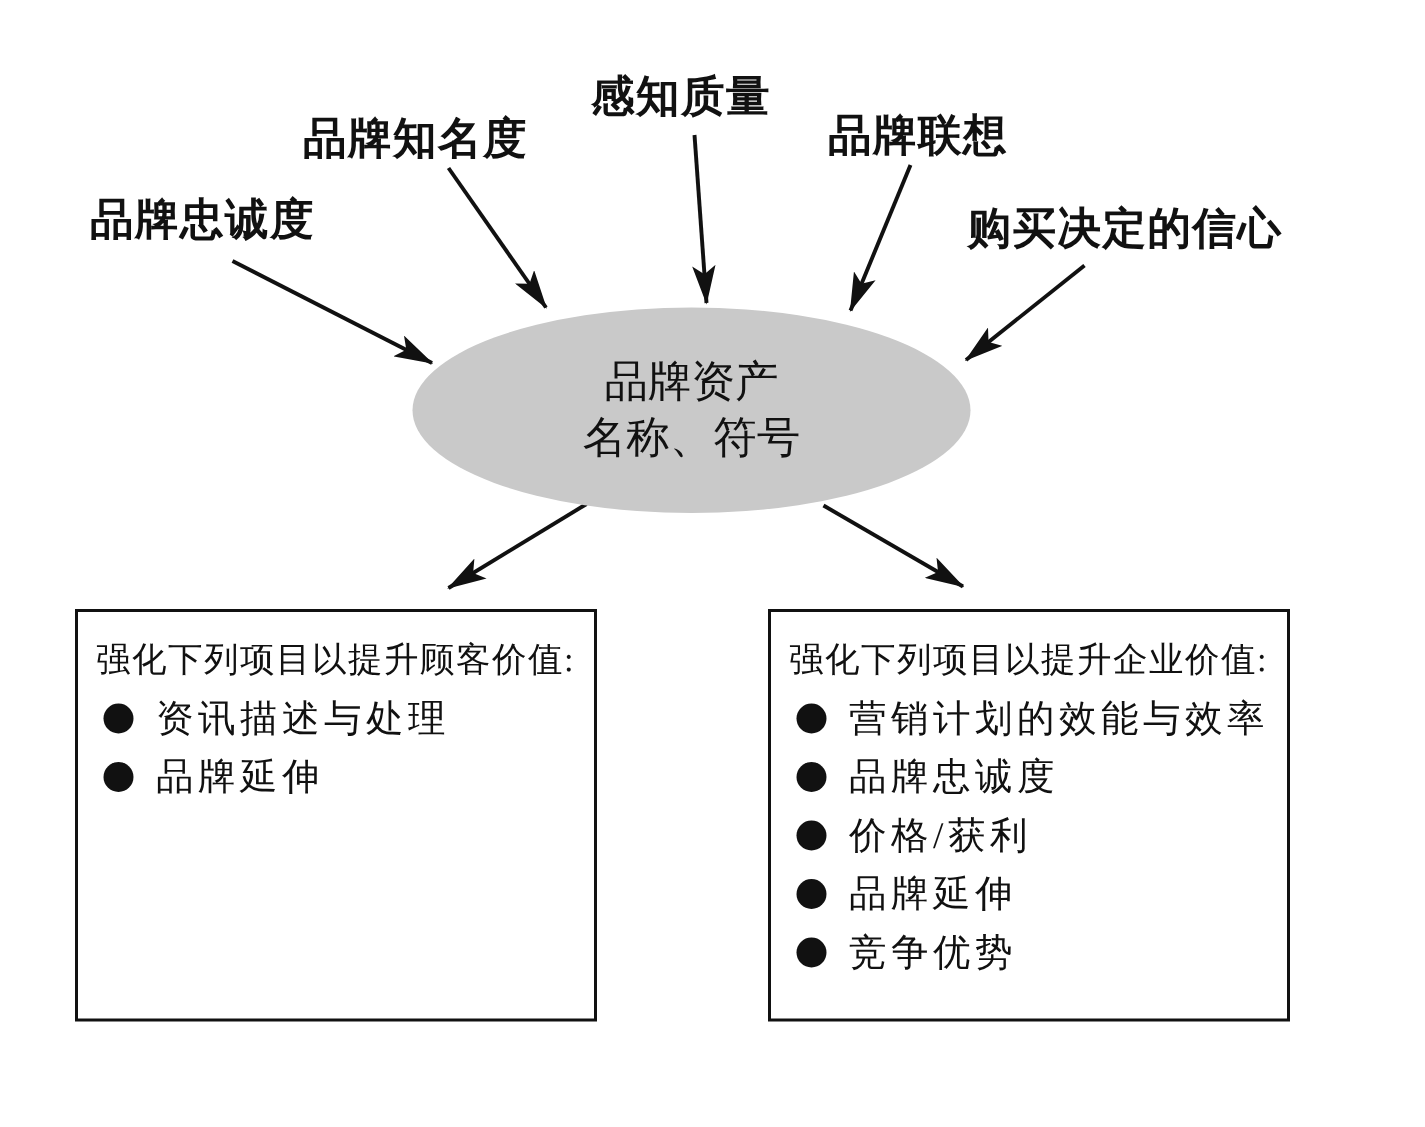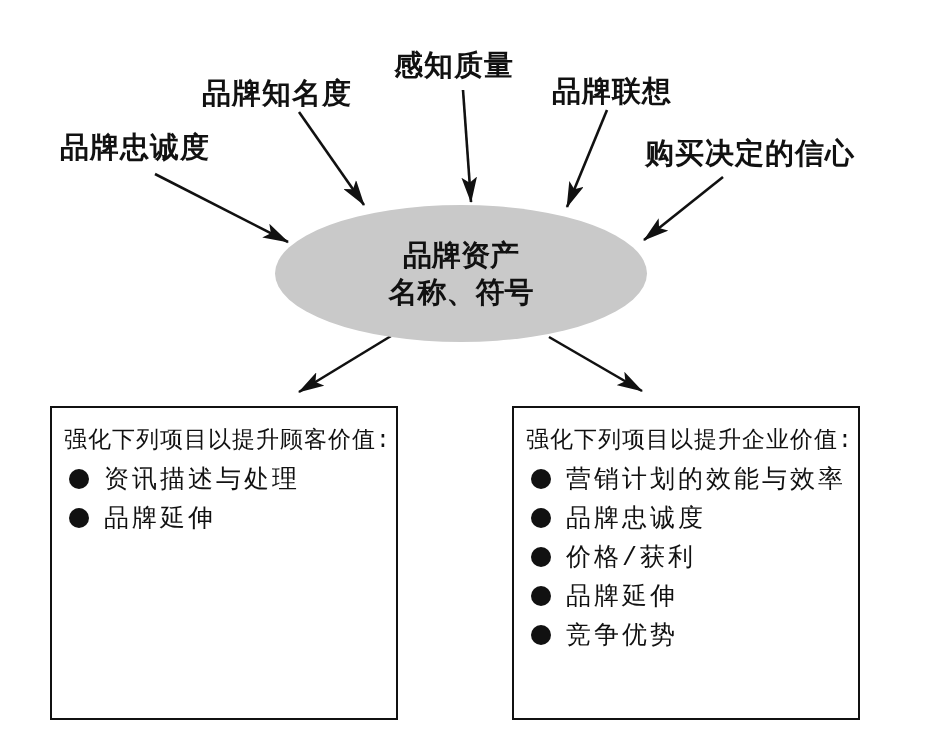--- a/index.html
+++ b/index.html
@@ -34,34 +34,33 @@
   .ellipse {
     position: absolute;
     left: 275px; top: 205px;
     width: 372px; height: 137px;
     background: #c9c9c9;
     border-radius: 50%;
     display: flex;
     flex-direction: column;
     align-items: center;
     justify-content: center;
-    font-weight: bold;
+    font-weight: normal;
     font-size: 29px;
     line-height: 37px;
     text-align: center;
   }
   .box {
     position: absolute;
     top: 406px;
     width: 348px;
-    height: 314px;
+    height: 275px;
     border: 2px solid #111111;
     box-sizing: border-box;
     background: #ffffff;
-    font-family: Liberation Mono, monospace;
   }
   .box-left  { left: 50px;  }
   .box-right { left: 512px; }
   .box-title {
     margin: 16px 0 0 12px;
     font-size: 23px;
     letter-spacing: 1px;
     white-space: nowrap;
   }
   ul.items {

